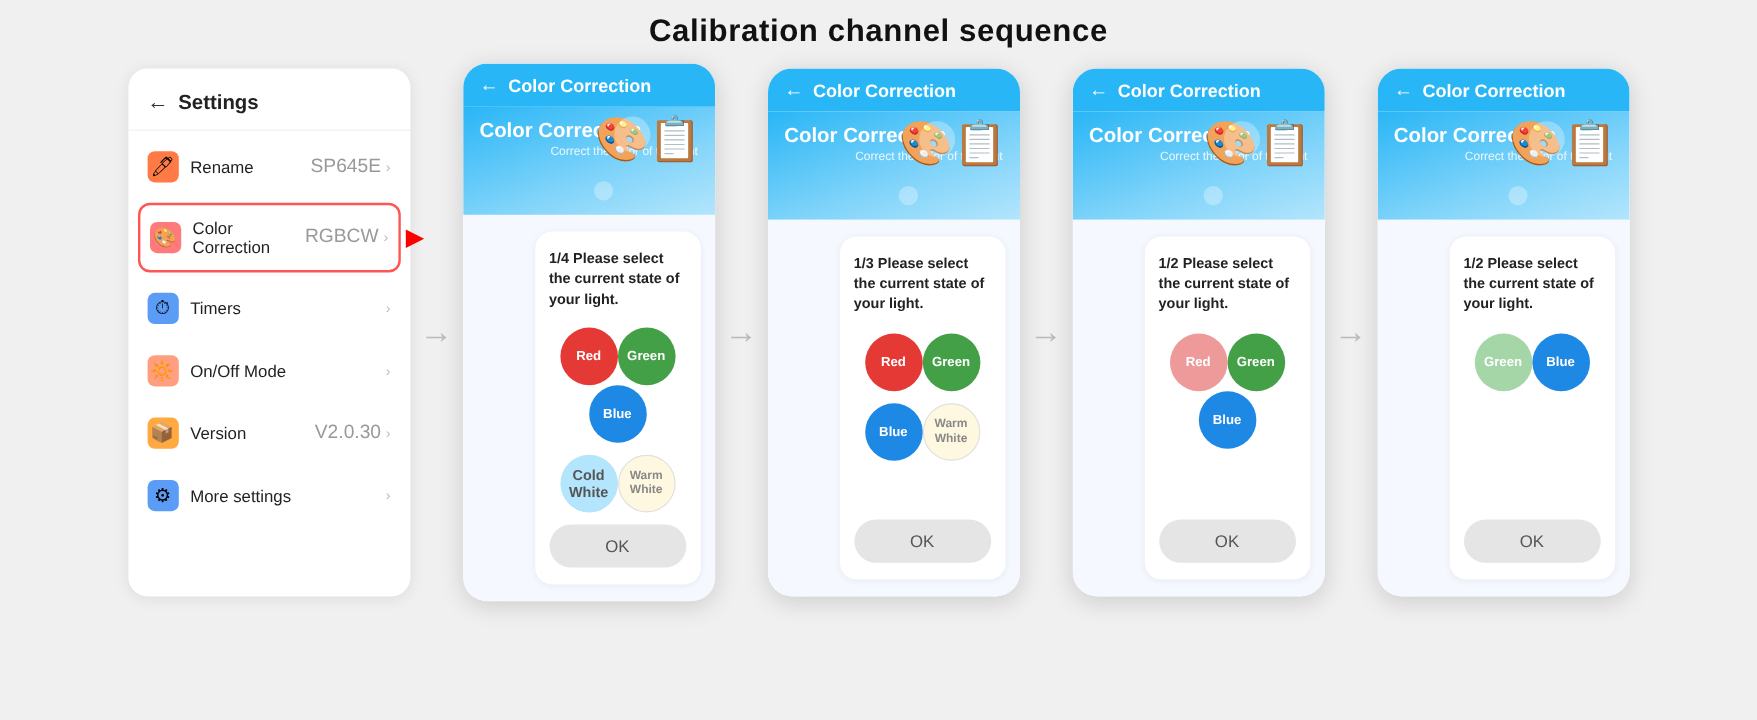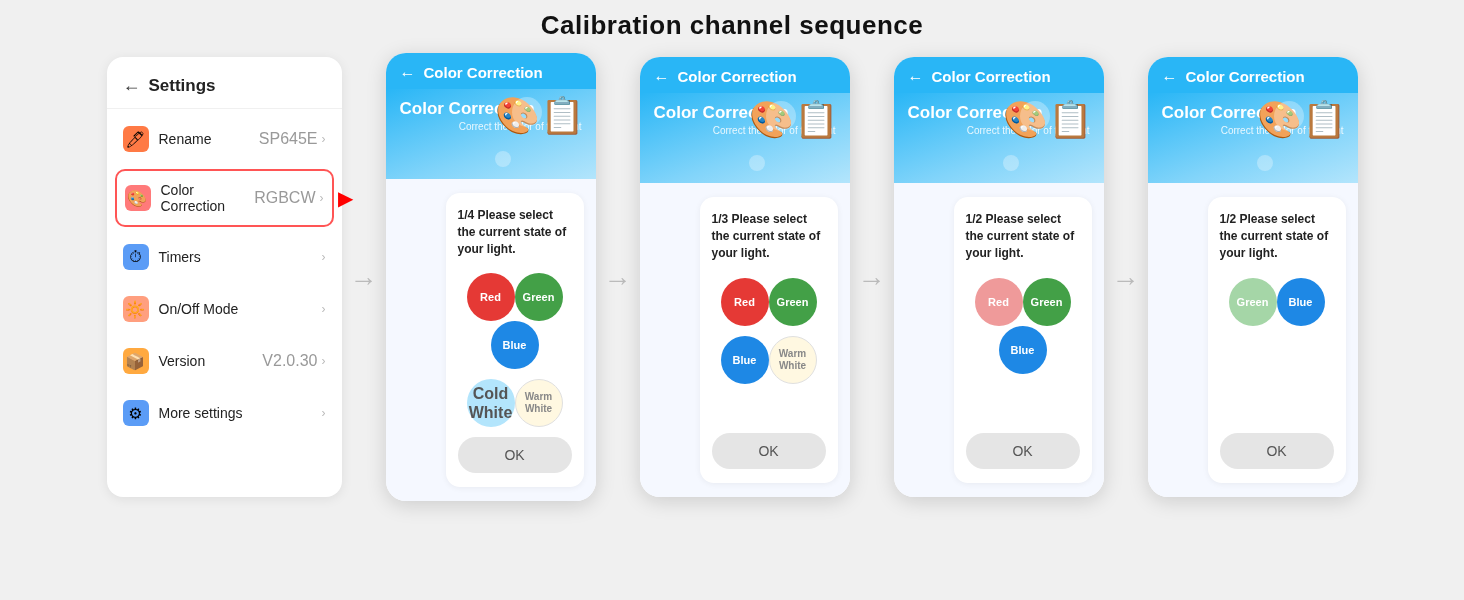--- a/index.html
+++ b/index.html
@@ -247,21 +247,21 @@
       border: none;
       flex-shrink: 0;
     }
 
     .btn-red { background: #e53935; }
     .btn-green { background: #43a047; }
     .btn-blue { background: #1e88e5; }
     .btn-cold-white {
       background: #b3e5fc;
       color: #555;
-      font-size: 16px;
+      font-size: 12px;
       text-align: center;
       line-height: 1.2;
       padding: 4px;
     }
     .btn-warm-white {
       background: #fff8e1;
       color: #888;
       font-size: 10px;
       text-align: center;
       line-height: 1.2;

